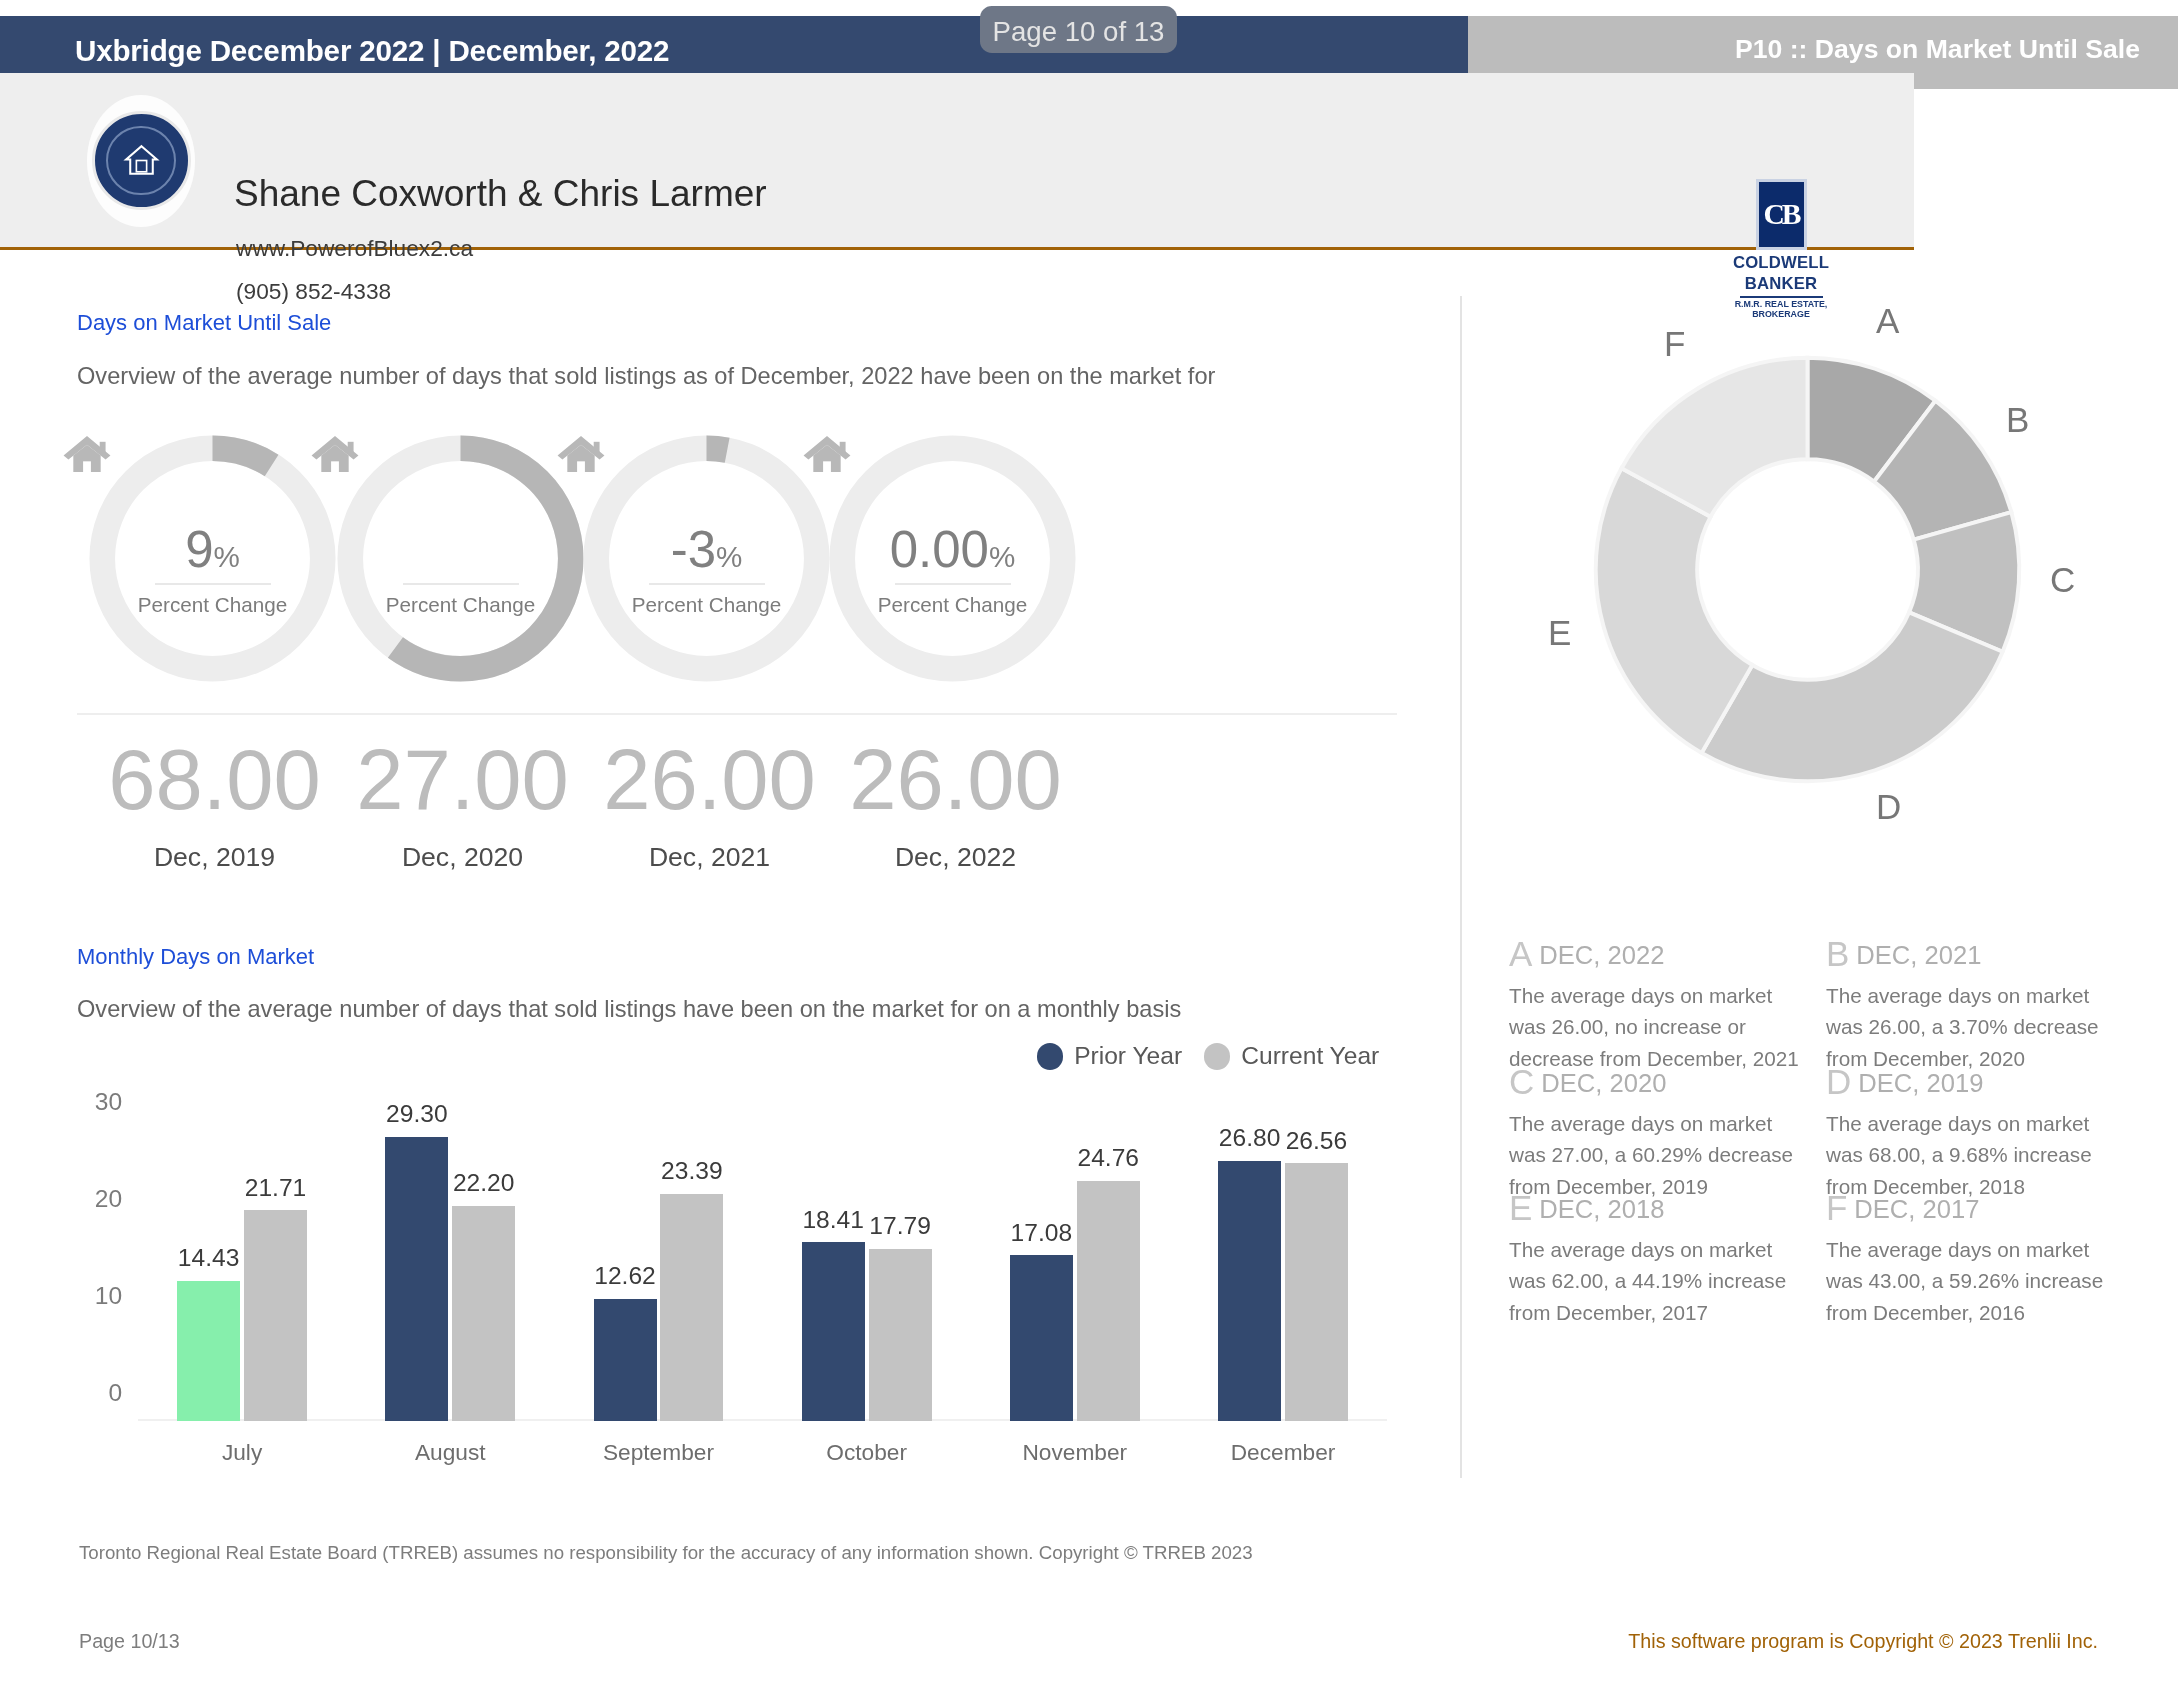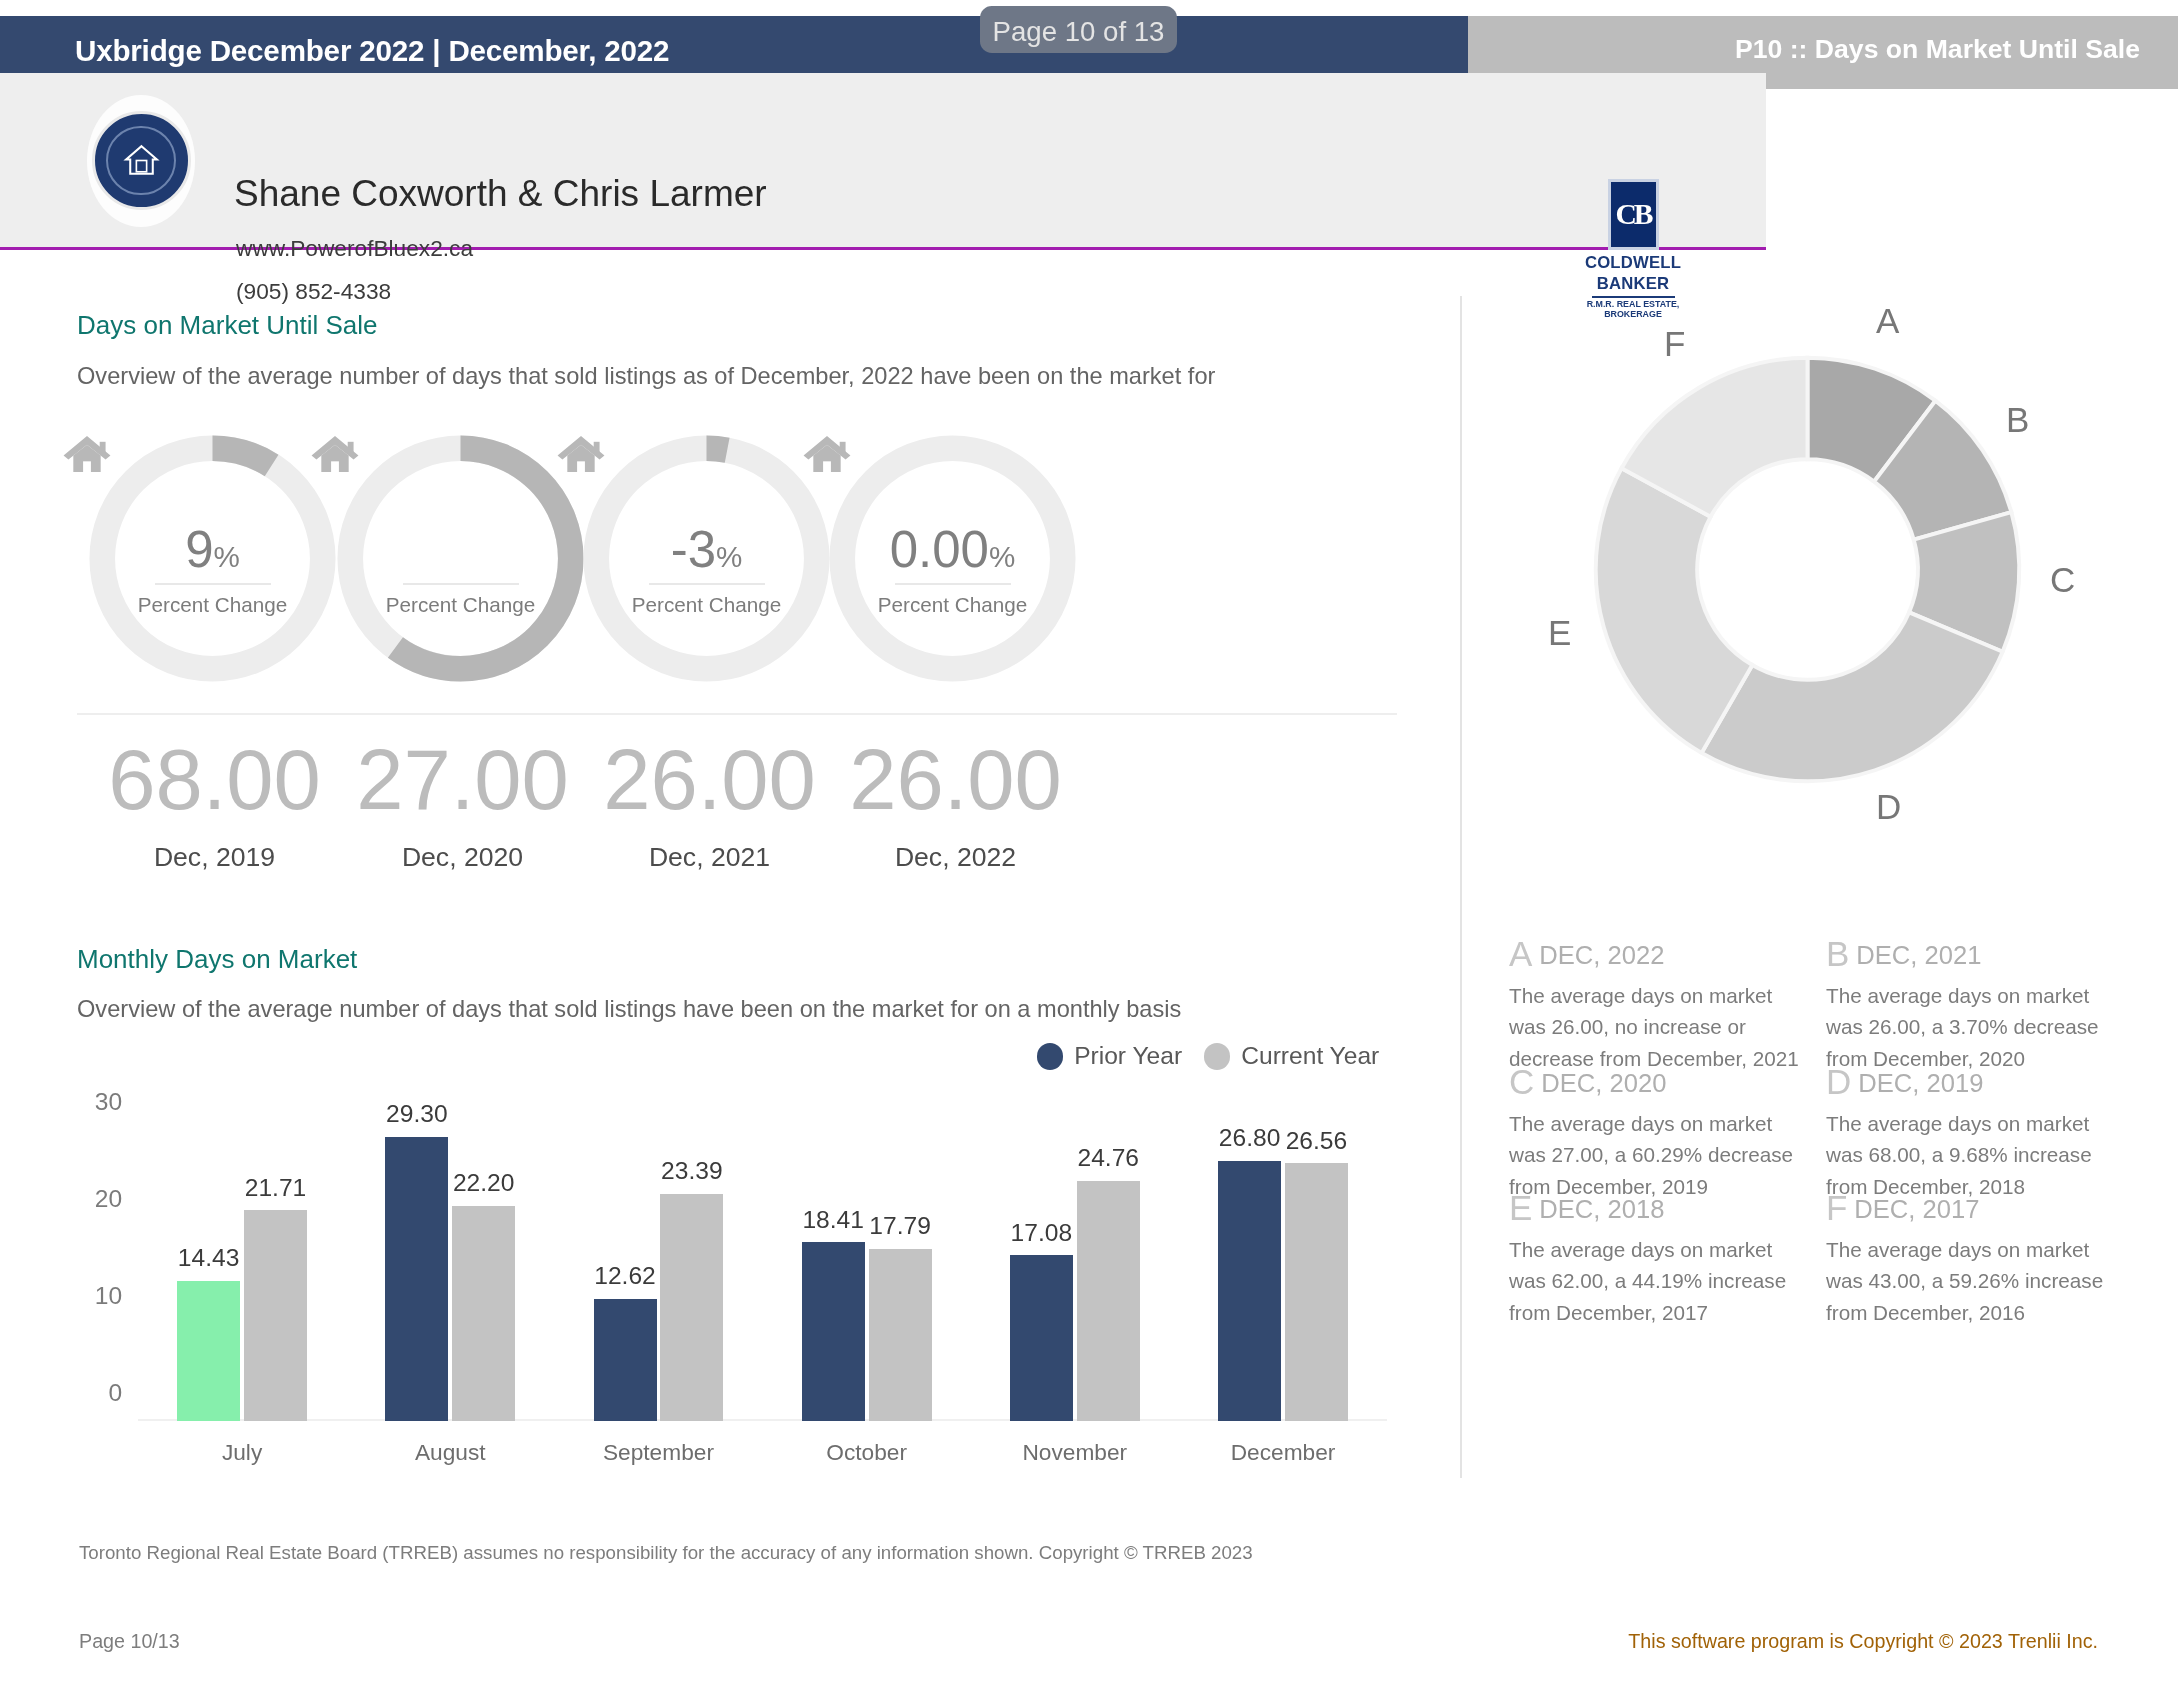--- a/index.html
+++ b/index.html
@@ -32,22 +32,22 @@
   }
   .page-pill {
     position:absolute; left:980px; top:-9.9px; width:197px; height:47px;
     background:#6e7787; border-radius:11.8px;
     color:#e4e4e4; font-size:27.6px; text-align:center; line-height:51px;
     white-space:nowrap; overflow:hidden;
   }
 
   
   .agentbar {
-    position:absolute; left:0; top:73px; width:1766px; height:177px;
-    background:#eeeeee; border-bottom:3px solid #a21caf;
+    position:absolute; left:0; top:73px; width:1914px; height:177px;
+    background:#eeeeee; border-bottom:3px solid #a16207;
   }
   .agent-logo {
     position:absolute; left:87px; top:21.7px; width:108px; height:132px;
     border-radius:50%; background:#fdfdfd;
     display:flex; align-items:center; justify-content:center;
   }
   .agent-seal {
     width:99px; height:99px; border-radius:50%;
     background:#1f3a70; border:3px solid #e9e9e9;
     position:relative; display:flex; align-items:center; justify-content:center;
@@ -78,21 +78,21 @@
     font-family:"Liberation Serif", serif;
   }
   .cb-text1 { font-size:16.7px; color:#1b3a78; font-weight:bold; line-height:1.04; margin-top:4px; letter-spacing:0.2px;}
   .cb-rule { width:83px; height:2px; background:#1b3a78; margin:3px auto 2px; }
   .cb-text2 { font-size:8.9px; color:#1b3a78; font-weight:bold; line-height:1.12; }
 
   
   .divider-v { position:absolute; left:1460px; top:296px; width:2px; height:1182px; background:#e3e3e3; }
 
   .sec-title {
-    position:absolute; font-size:26px; color:#0f766e; white-space:nowrap;
+    position:absolute; font-size:22px; color:#1d4ed8; white-space:nowrap;
   }
   .sec-sub { position:absolute; font-size:23.6px; color:#646464; line-height:1.42; }
 
   
   .gauge { position:absolute; width:251px; height:251px; }
   .gauge svg { position:absolute; left:0; top:0; }
   .gauge-house {
     position:absolute; left:50%; top:-15.8px; transform:translateX(-50%);
     width:51px; height:43px;
   }

